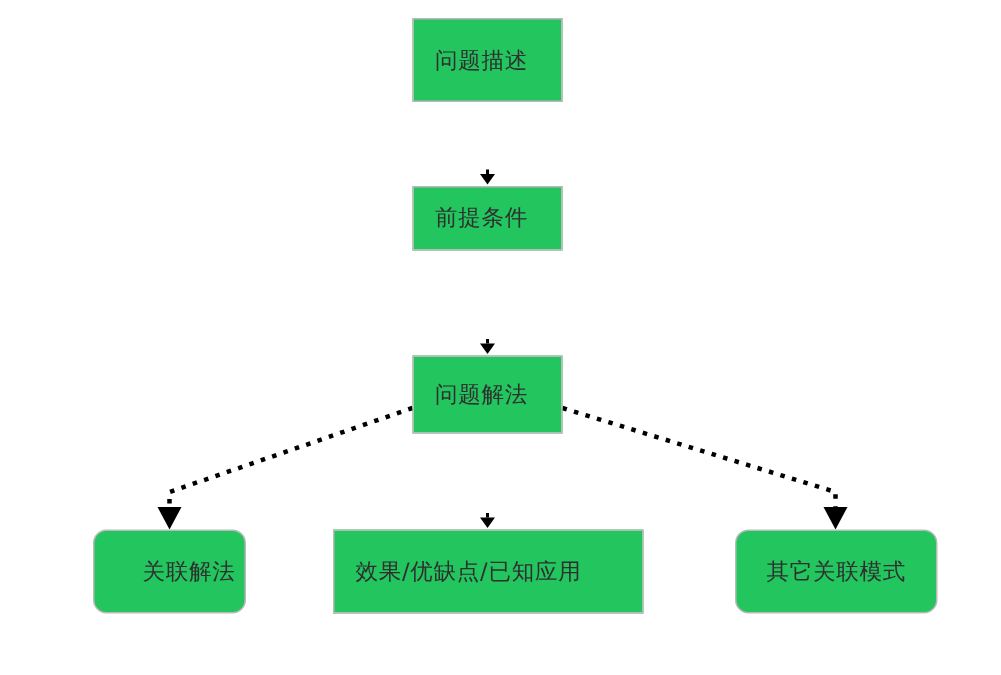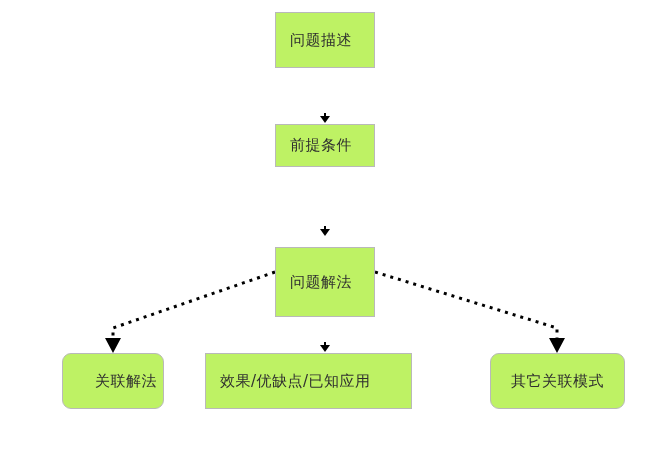--- a/index.html
+++ b/index.html
@@ -24,21 +24,21 @@
   #edge-layer {
     position: absolute;
     left: 0;
     top: 0;
     width: 667px;
     height: 450px;
     pointer-events: none;
   }
   .node {
     position: absolute;
-    background: #bef264;
+    background: #22c55e;
     border: 1px solid #b9b9b9;
     box-sizing: border-box;
     display: flex;
     align-items: center;
     justify-content: flex-start;
     color: #2f2f2f;
     font-size: 15px;
     line-height: 1;
     letter-spacing: 0.5px;
     white-space: nowrap;
@@ -93,29 +93,29 @@
   <div class="arrowhead-small" style="left:320px; top:345px;"></div>
 
   <div class="node" style="left:275px; top:12px; width:100px; height:56px;">
     <span class="node-label">问题描述</span>
   </div>
 
   <div class="node" style="left:275px; top:124px; width:100px; height:43px;">
     <span class="node-label">前提条件</span>
   </div>
 
-  <div class="node" style="left:275px; top:247px; width:100px; height:70px;">
+  <div class="node" style="left:275px; top:237px; width:100px; height:52px;">
     <span class="node-label">问题解法</span>
   </div>
 
   <div class="node rounded" style="left:62px; top:353px; width:102px; height:56px;padding-left:32px;">
     <span class="node-label">关联解法</span>
   </div>
 
-  <div class="node" style="left:205px; top:353px; width:207px; height:56px;">
+  <div class="node" style="left:222px; top:353px; width:207px; height:56px;">
     <span class="node-label">效果/优缺点/已知应用</span>
   </div>
 
   <div class="node rounded" style="left:490px; top:353px; width:135px; height:56px;padding-left:20px;">
     <span class="node-label">其它关联模式</span>
   </div>
 
 </div>
 
 </body></html>

